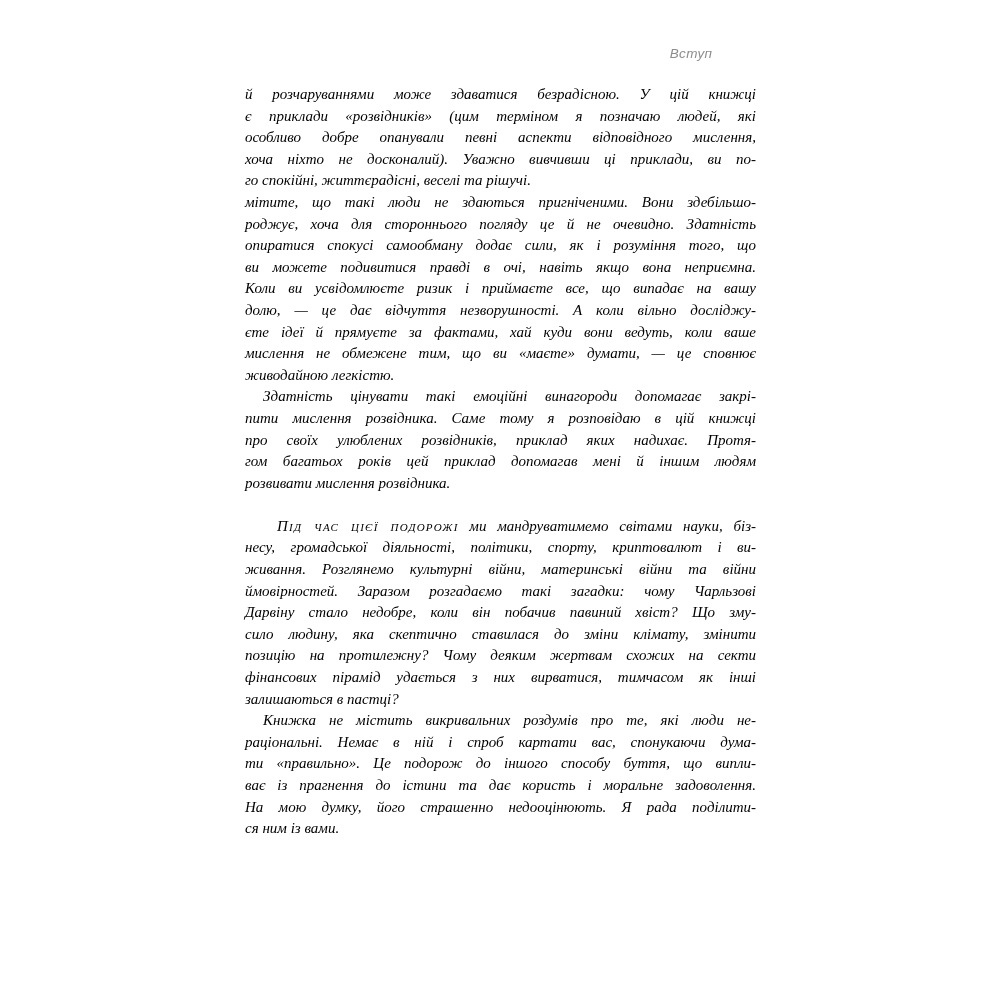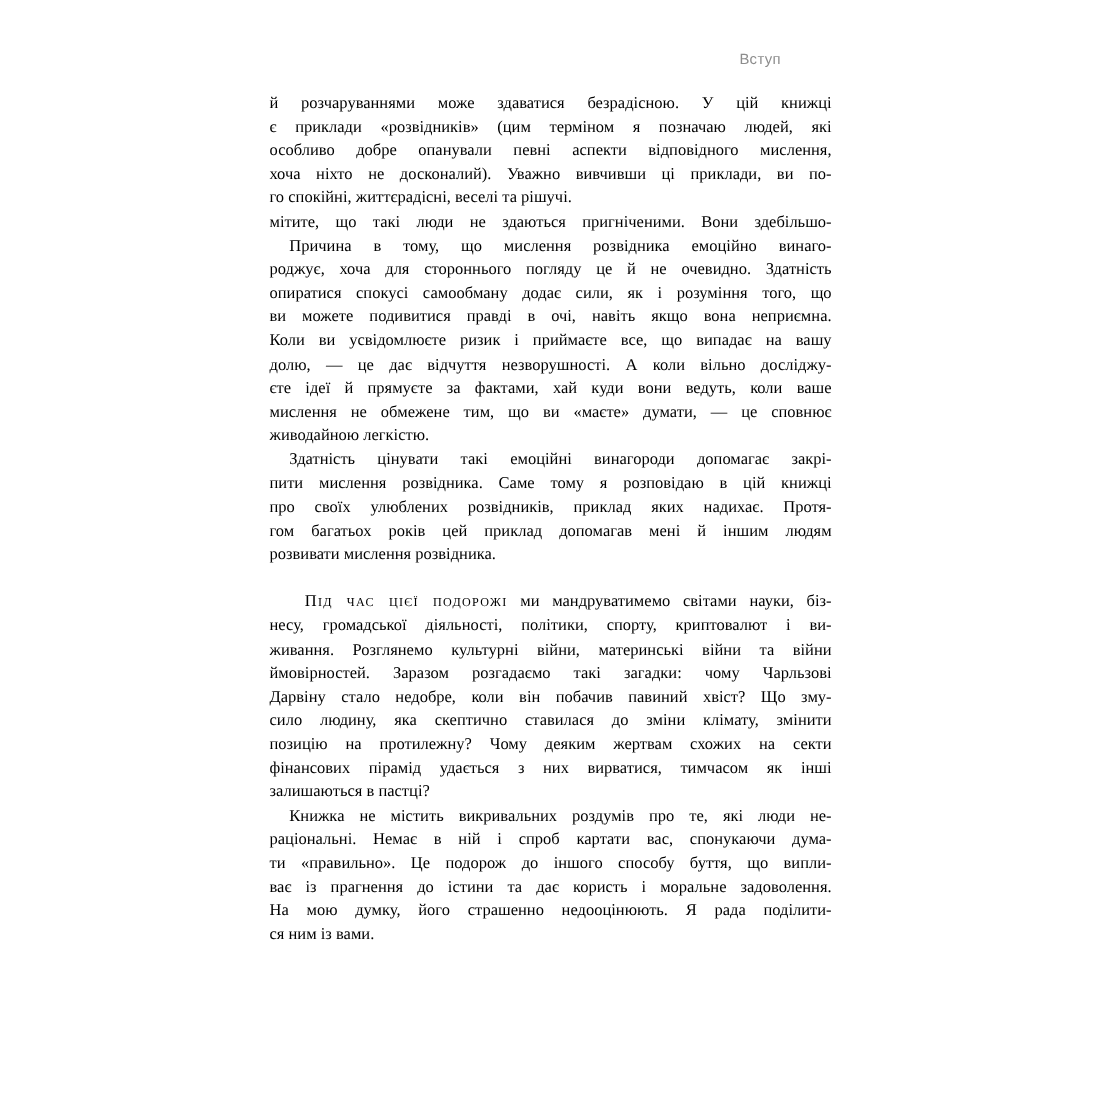--- a/index.html
+++ b/index.html
@@ -7,20 +7,21 @@
     padding: 0;
     background: #ffffff;
   }
   #page {
     position: relative;
     width: 1000px;
     height: 1000px;
     background: #ffffff;
     overflow: hidden;
     font-family: "Liberation Serif", serif;
+    font-style: italic;
   }
   #running-header {
     position: absolute;
     top: 46px;
     left: 646px;
     width: 90px;
     text-align: center;
     font-family: "Liberation Sans", sans-serif;
     font-size: 13.5px;
     color: #8d8d8d;
@@ -63,21 +64,20 @@
   <div id="body-text">
       <div class="paragraph">
         <div class="line">й розчаруваннями може здаватися безрадісною. У цій книжці</div>
         <div class="line">є приклади «розвідників» (цим терміном я позначаю людей, які</div>
         <div class="line">особливо добре опанували певні аспекти відповідного мислення,</div>
         <div class="line">хоча ніхто не досконалий). Уважно вивчивши ці приклади, ви по-</div>
         <div class="line final">го спокійні, життєрадісні, веселі та рішучі.</div>
         <div class="line">мітите, що такі люди не здаються пригніченими. Вони здебільшо-</div>
       </div>
       <div class="paragraph">
-        <div class="line indent">Причина в тому, що мислення розвідника емоційно винаго-</div>
         <div class="line">роджує, хоча для стороннього погляду це й не очевидно. Здатність</div>
         <div class="line">опиратися спокусі самообману додає сили, як і розуміння того, що</div>
         <div class="line">ви можете подивитися правді в очі, навіть якщо вона неприємна.</div>
         <div class="line">Коли ви усвідомлюєте ризик і приймаєте все, що випадає на вашу</div>
         <div class="line">долю, — це дає відчуття незворушності. А коли вільно досліджу-</div>
         <div class="line">єте ідеї й прямуєте за фактами, хай куди вони ведуть, коли ваше</div>
         <div class="line">мислення не обмежене тим, що ви «маєте» думати, — це сповнює</div>
         <div class="line final">живодайною легкістю.</div>
       </div>
       <div class="paragraph">

